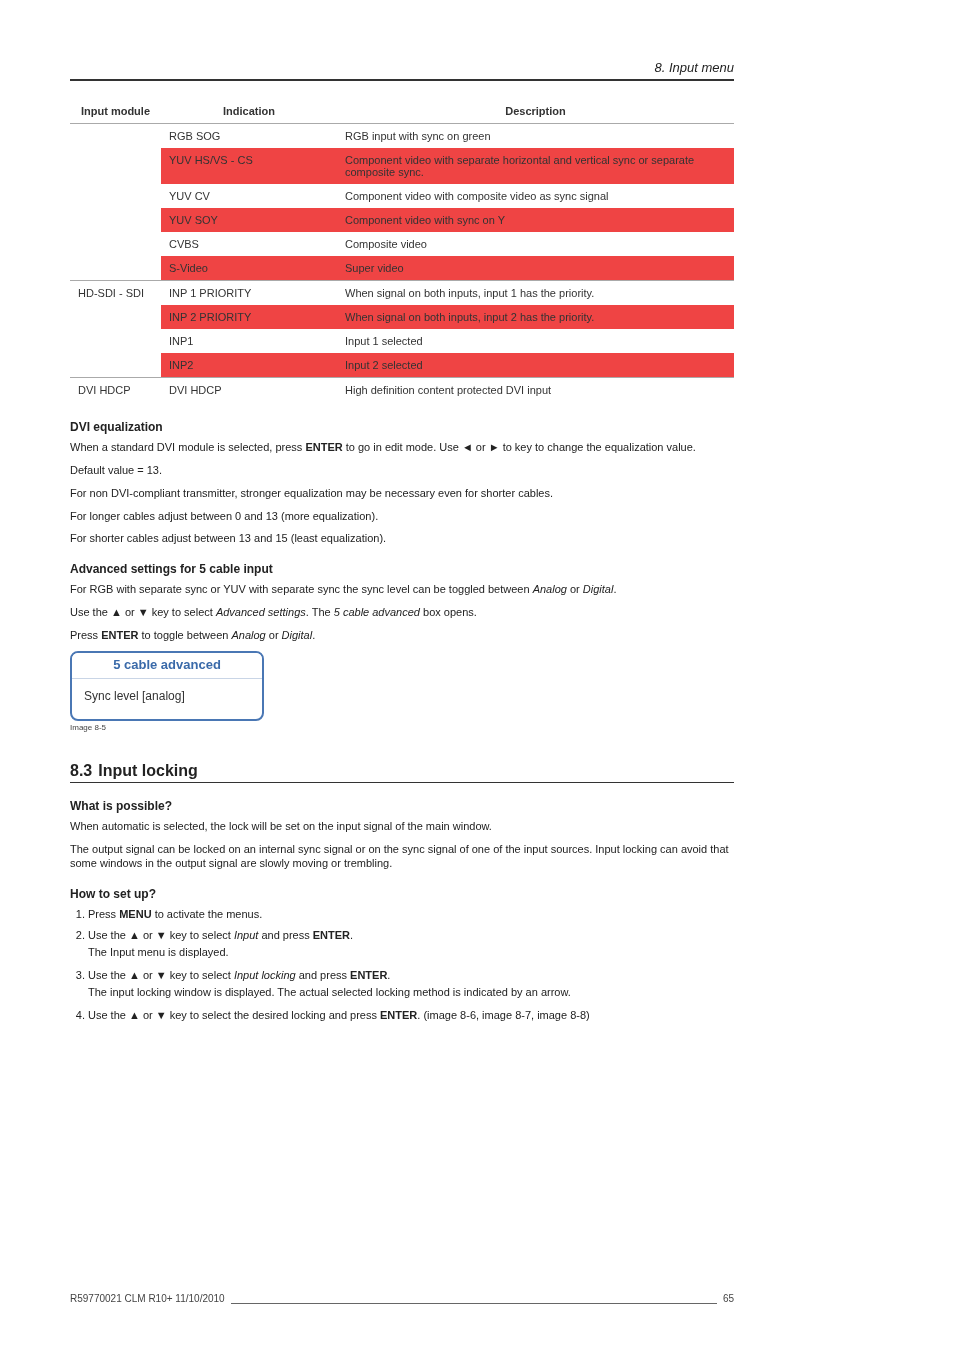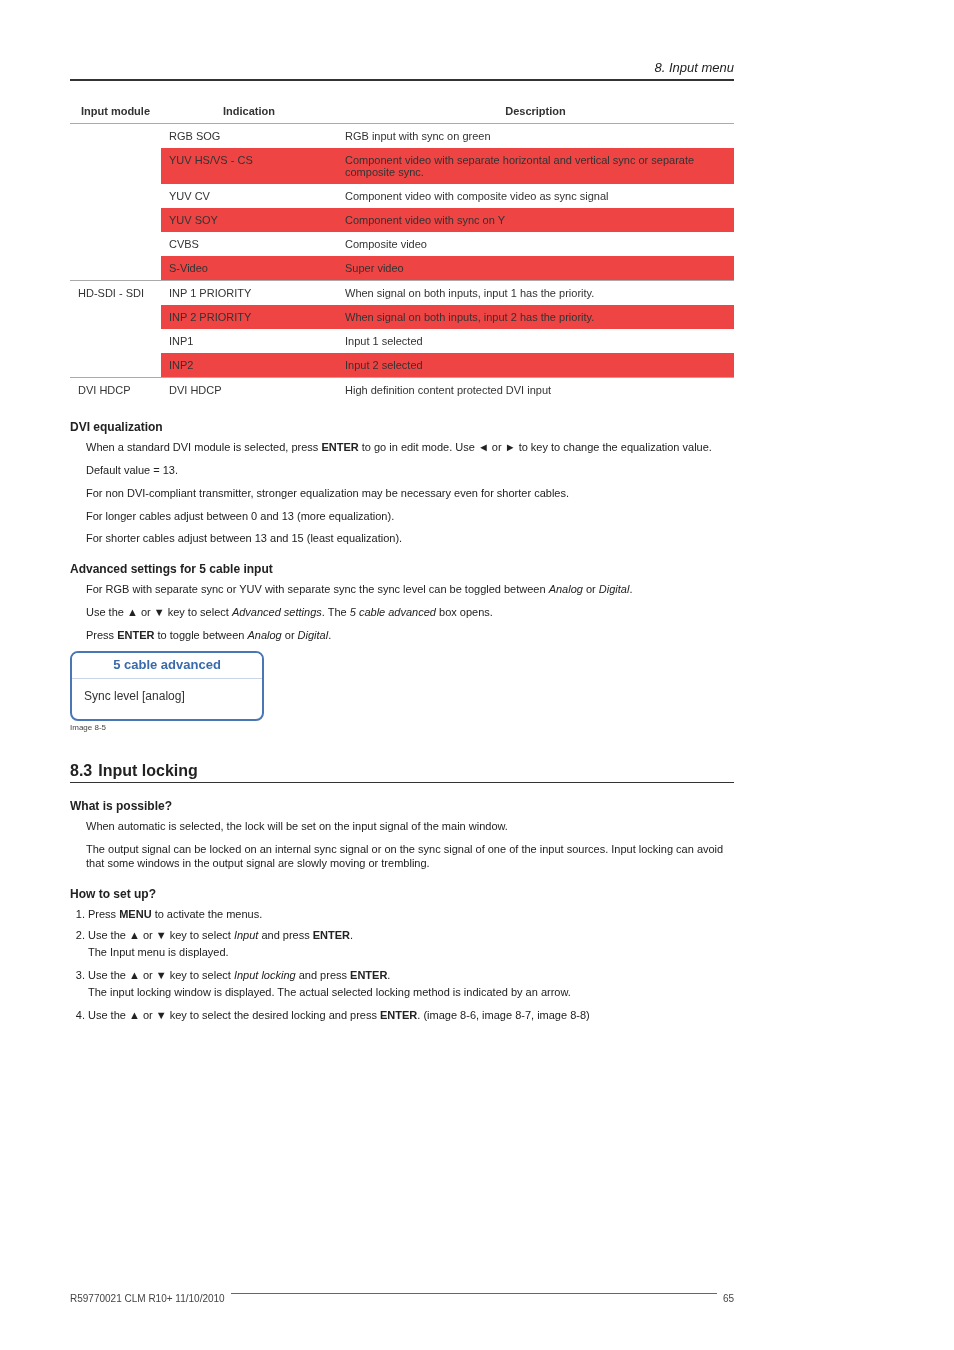--- a/index.html
+++ b/index.html
@@ -59,21 +59,21 @@
     background: #ef4444;
   }
   .col-input { width: 75px; }
   .col-ind   { width: 160px; }
   .subhead {
     font-weight: bold;
     font-size: 12px;
     margin: 16px 0 6px 0;
   }
   .para {
-    margin: 4px 0 8px 16px;
+    margin: 4px 0 8px 0;
     line-height: 1.35;
   }
   .para i, .para em { font-style: italic; }
   .para b { font-weight: bold; }
   .dialog {
     border: 2px solid #4a77b4;
     border-radius: 8px;
     width: 190px;
     background: #fff;
     margin: 8px 0 2px 0;
@@ -123,21 +123,21 @@
     margin: 2px 0 8px 0;
   }
   .footer {
     position: absolute;
     bottom: 46px;
     left: 70px;
     right: 70px;
     font-size: 10px;
     color: #444;
     display: flex;
-    align-items: flex-start;
+    align-items: flex-end;
     white-space: nowrap;
   }
   .footer .fline {
     flex: 1;
     border-top: 1px solid #666;
     margin: 0 6px;
     height: 0;
   }
 </style>
 </head>

